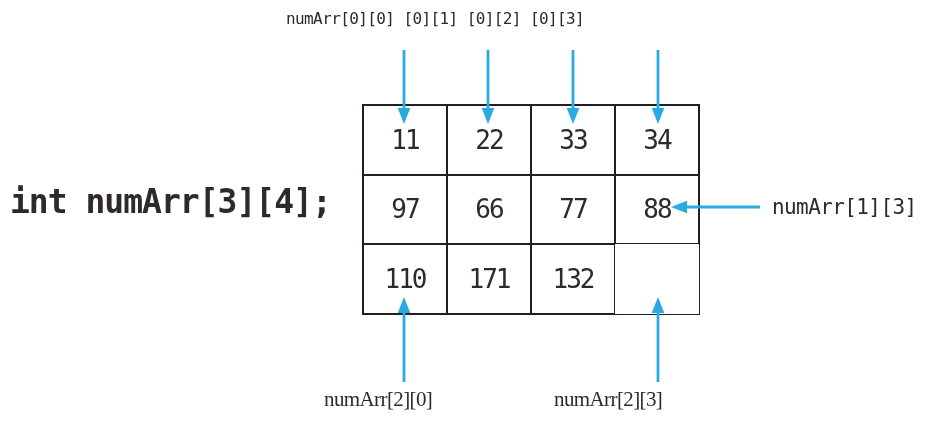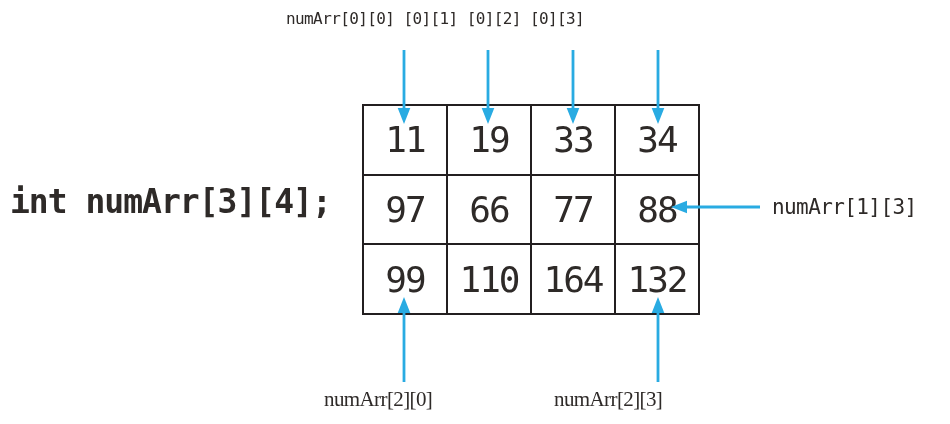--- a/index.html
+++ b/index.html
@@ -42,21 +42,21 @@
     border: 1.5px solid #231f20;
     display: grid;
     grid-template-columns: repeat(4, 1fr);
     grid-template-rows: repeat(3, 1fr);
   }
   .cell {
     border: 1.5px solid #231f20;
     display: flex;
     align-items: center;
     justify-content: center;
-    font-size: 36px;
+    font-size: 26px;
     letter-spacing: -2px;
     color: #2e2a28;
   }
   svg.arrows {
     position: absolute;
     left: 0; top: 0;
     pointer-events: none;
   }
 </style>
 </head>
@@ -68,30 +68,29 @@
 
   <div class="abs top-label">numArr[0][0] [0][1] [0][2] [0][3]</div>
 
   <div class="abs right-label">numArr[1][3]</div>
 
   <div class="abs bottom-label bl-left">numArr[2][0]</div>
   <div class="abs bottom-label bl-right">numArr[2][3]</div>
 
   <div class="grid">
     <div class="cell">11</div>
-    <div class="cell">19</div>
+    <div class="cell">22</div>
     <div class="cell">33</div>
     <div class="cell">34</div>
     <div class="cell">97</div>
     <div class="cell">66</div>
     <div class="cell">77</div>
     <div class="cell">88</div>
-    <div class="cell">99</div>
     <div class="cell">110</div>
-    <div class="cell">164</div>
+    <div class="cell">171</div>
     <div class="cell">132</div>
   </div>
 
   <svg class="arrows" width="950" height="424" viewBox="0 0 950 424">
     <g stroke="#29abe2" stroke-width="2.8" fill="#29abe2">
 
       <g>
         <line x1="404" y1="50" x2="404" y2="110"></line>
         <polygon points="404,124 397.7,108 410.3,108" stroke="none"></polygon>
       </g>

